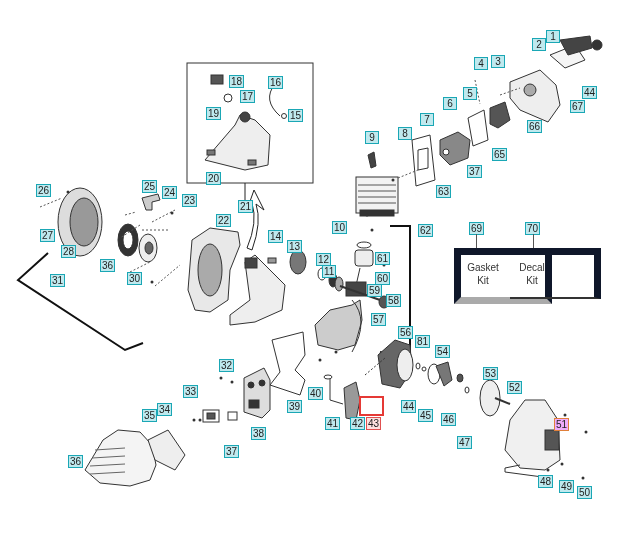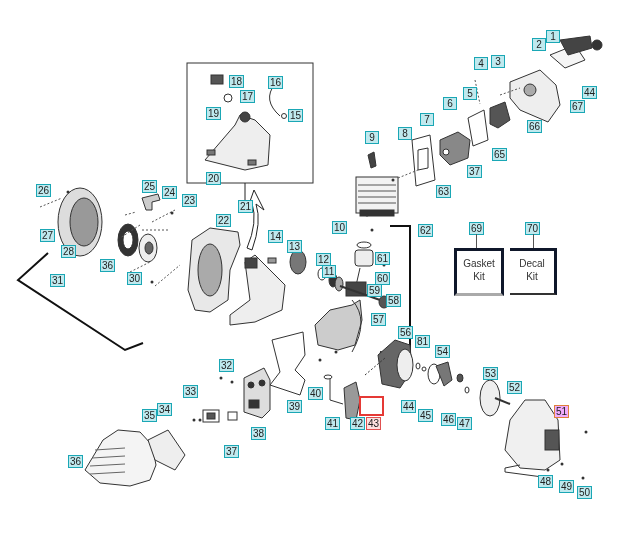--- a/index.html
+++ b/index.html
@@ -1,24 +1,24 @@
 <!DOCTYPE html>
 <html><head>
 <meta charset="utf-8">
 <style>
   html,body{margin:0;padding:0;background:#fff;}
   body{width:640px;height:541px;overflow:hidden;position:relative;font-family:"Liberation Sans",sans-serif;}
   #stage{position:absolute;left:0;top:0;width:640px;height:541px;}
   svg{position:absolute;left:0;top:0;}
   .lbl{position:absolute;font-family:"Liberation Sans",sans-serif;font-size:10px;line-height:11px;padding:0 1px;
        border:1px solid #1aa7b5;background:#bfe9ee;color:#222;min-width:10px;text-align:center;cursor:pointer;}
-  .lbl.alt{border-color:#e0803a;background:#f0abfc;}
+  .lbl.alt{border-color:#e0803a;background:#f0abfc;margin-top:13px;}
   .lbl.sel{border-color:#e05050;background:#fde0de;}
   .kit{position:absolute;font-family:"Liberation Sans",sans-serif;font-size:10px;color:#333;text-align:center;line-height:13px;}
-  .box{position:absolute;border:3px solid #0f172a;}
+  .box{position:absolute;border:7px solid #0f172a;padding-left:40px;}
   .hl{position:absolute;border:2px solid #e53935;}
 </style>
 </head>
 <body>
 
 <div id="stage">
 <svg width="640" height="541" viewBox="0 0 640 541">
   <g fill="none" stroke="#222" stroke-width="1">
 
     <rect x="187" y="63" width="126" height="120" stroke="#333"></rect>
@@ -224,21 +224,21 @@
 <span class="lbl" style="left:224px;top:445px">37</span>
 <span class="lbl" style="left:251px;top:427px">38</span>
 <span class="lbl" style="left:287px;top:400px">39</span>
 <span class="lbl" style="left:308px;top:387px">40</span>
 <span class="lbl" style="left:325px;top:417px">41</span>
 <span class="lbl" style="left:350px;top:417px">42</span>
 <span class="lbl sel" style="left:366px;top:417px">43</span>
 <span class="lbl" style="left:401px;top:400px">44</span>
 <span class="lbl" style="left:418px;top:409px">45</span>
 <span class="lbl" style="left:441px;top:413px">46</span>
-<span class="lbl" style="left:457px;top:417px">47</span>
+<span class="lbl" style="left:457px;top:436px">47</span>
 <span class="lbl" style="left:538px;top:475px">48</span>
 <span class="lbl" style="left:559px;top:480px">49</span>
 <span class="lbl" style="left:577px;top:486px">50</span>
 <span class="lbl alt" style="left:554px;top:405px">51</span>
 <span class="lbl" style="left:507px;top:381px">52</span>
 <span class="lbl" style="left:483px;top:367px">53</span>
 <span class="lbl" style="left:435px;top:345px">54</span>
 <span class="lbl" style="left:415px;top:335px">81</span>
 <span class="lbl" style="left:398px;top:326px">56</span>
 <span class="lbl" style="left:371px;top:313px">57</span>

